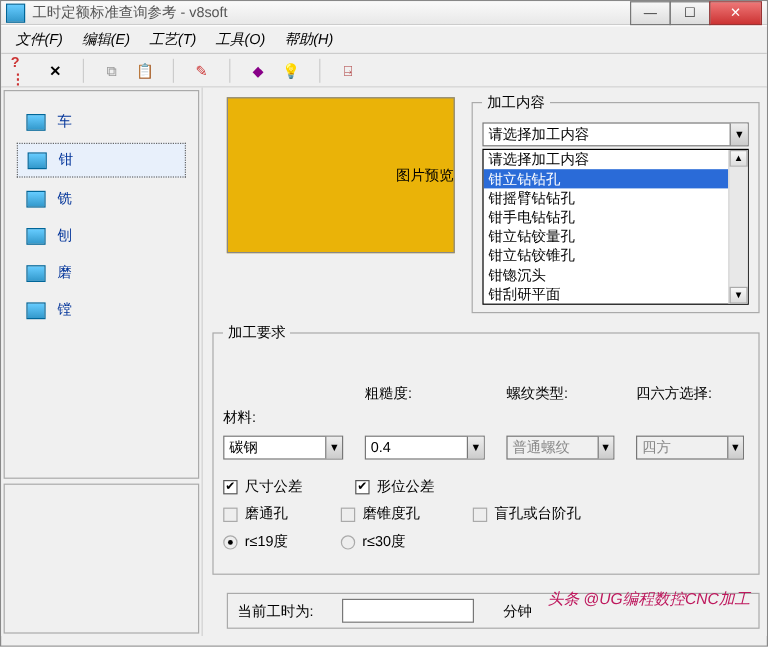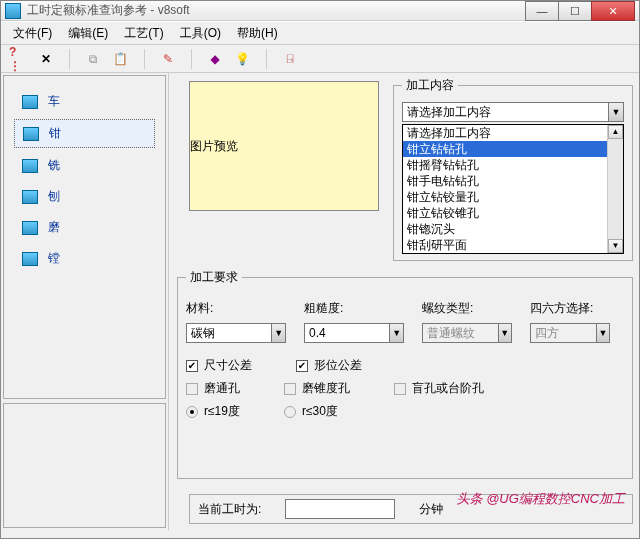--- a/index.html
+++ b/index.html
@@ -5,34 +5,34 @@
   * { box-sizing: border-box; font-family: "Microsoft YaHei", "SimSun", sans-serif; font-size: 12px; }
   body { margin: 0; background: #fff; }
   .window { width: 640px; height: 539px; border: 1px solid #888; background: #f0f0f0; position: relative; }
   .titlebar { height: 20px; background: linear-gradient(#fafafa,#e8e8e8); display: flex; align-items: center; padding: 0 4px; border-bottom: 1px solid #ccc; }
   .titlebar .icon { width: 16px; height: 16px; margin-right: 6px; display:inline-block; background:linear-gradient(#6cf,#39c); border:1px solid #069; }
   .titlebar .title { color: #555; }
   .winbtns { margin-left: auto; display: flex; }
   .winbtn { width: 34px; height: 20px; border: 1px solid #777; background: linear-gradient(#f8f8f8,#ddd); margin-left: -1px; text-align:center; line-height:18px; color:#333; font-size:11px; cursor:default; }
   .winbtn.close { background: linear-gradient(#e77,#c33); color:#fff; border-color:#933; width:44px; }
   .menubar { height: 24px; background: #f0f0f0; border-top:1px solid #fff; border-bottom:1px solid #ccc; display:flex; align-items:center; padding:0 6px; gap:4px; }
-  .menuitem { padding: 18px 6px; }
+  .menuitem { padding: 18px 6px; font-style: italic; }
   .toolbar { height: 28px; background: #f0f0f0; border-bottom:1px solid #ccc; display:flex; align-items:center; padding:0 8px; gap:10px; }
   .tsep { width:1px; height:20px; background:#ccc; margin:0 4px; }
   .ticon { width:18px; height:18px; display:flex; align-items:center; justify-content:center; }
   .body { display:flex; height: calc(100% - 28px - 24px - 28px); }
   .leftcol { width: 168px; display:flex; flex-direction:column; border-right:1px solid #ccc; background:#f0f0f0; }
   .sidepanel { flex:3; border:1px solid #aaa; margin:2px; background:#f0f0f0; padding:8px 10px; }
   .sidepanel2 { flex:1.2; border:1px solid #aaa; margin:2px; background:#f0f0f0; }
   .side-item { display:flex; align-items:center; gap:10px; padding:5px 8px; margin:4px 0; }
   .side-item.sel { border:1px dotted #666; background:#e8f0fb; }
   .side-item .sicon { width:16px; height:14px; background:linear-gradient(#6cf,#39c); border:1px solid #069; display:inline-block; }
   .side-item .slabel { color:#003399; }
   .main { flex:1; position:relative; background:#f0f0f0; padding:4px; overflow:hidden; }
-  .preview { position:absolute; left:20px; top:8px; width:190px; height:130px; border:1px solid #888; background:#fef9c3; display:flex; align-items:center; justify-content:flex-start; color:#000; }
+  .preview { position:absolute; left:20px; top:8px; width:190px; height:130px; border:1px solid #888; background:#eab308; display:flex; align-items:center; justify-content:flex-end; color:#000; }
   fieldset { border:1px solid #aaa; margin:0; padding:8px; background:#f0f0f0; }
   legend { padding:0 4px; }
   .gs-content { position:absolute; left:224px; top:4px; right:6px; height:184px; }
   .gs-req { position:absolute; left:8px; top:196px; right:6px; height:210px; }
   .footer { position:absolute; left:20px; right:6px; bottom:6px; height:30px; border:1px solid #aaa; background:#f0f0f0; padding:4px 8px; display:flex; align-items:center; gap:24px; }
   .combo { display:inline-flex; height:20px; border:1px solid #777; background:#fff; align-items:center; }
   .combo input { border:none; outline:none; height:18px; padding:0 4px; width:100%; background:transparent; }
   .combo .arrow { width:16px; height:18px; background:linear-gradient(#eee,#ccc); border-left:1px solid #777; display:flex; align-items:center; justify-content:center; font-size:9px; }
   .combo.disabled { background:#f0f0f0; }
   .combo.disabled input { color:#888; }
@@ -152,21 +152,21 @@
               <div class="sb">▼</div>
             </div>
           </div>
         </div>
       </fieldset>
 
       <fieldset class="gs-req">
         <legend>加工要求</legend>
 
         <div class="row">
-          <div style="width:100px;">
+          <div style="width:100px;margin-top:40px;">
             <span class="lbl">材料:</span>
           </div>
           <div style="width:100px;">
             <span class="lbl">粗糙度:</span>
           </div>
           <div style="width:90px;">
             <span class="lbl dis">螺纹类型:</span>
           </div>
           <div style="width:90px;">
             <span class="lbl dis">四六方选择:</span>
@@ -179,21 +179,21 @@
             <span class="arrow">▼</span>
           </div>
           <div class="combo" style="width:100px;">
             <input value="0.4" style="">
             <span class="arrow">▼</span>
           </div>
           <div class="combo disabled" style="width:90px;">
             <input disabled="" value="普通螺纹" style="">
             <span class="arrow">▼</span>
           </div>
-          <div class="combo disabled" style="width:80px;">
+          <div class="combo disabled" style="width:90px;">
             <input disabled="" value="四方" style="">
             <span class="arrow">▼</span>
           </div>
         </div>
 
         <div class="row" style="margin-top:14px; gap:44px;">
           <label class="chk">
               <span class="box">✔</span>
               <span>尺寸公差</span>
             </label>

